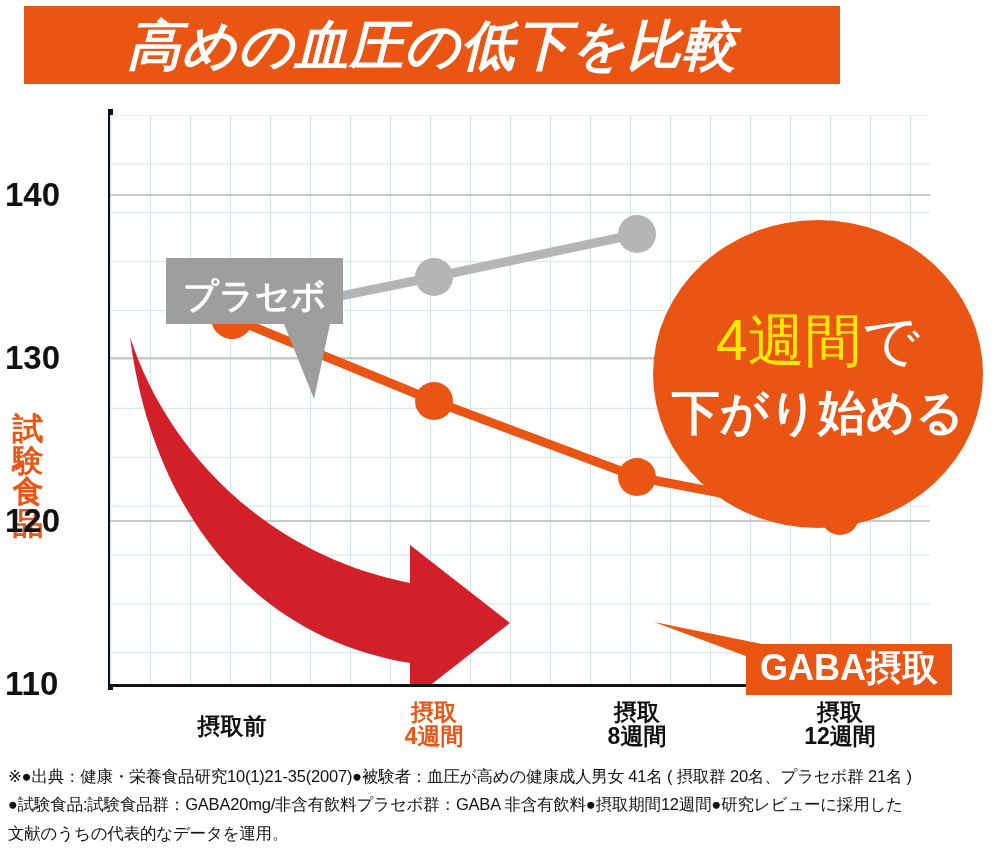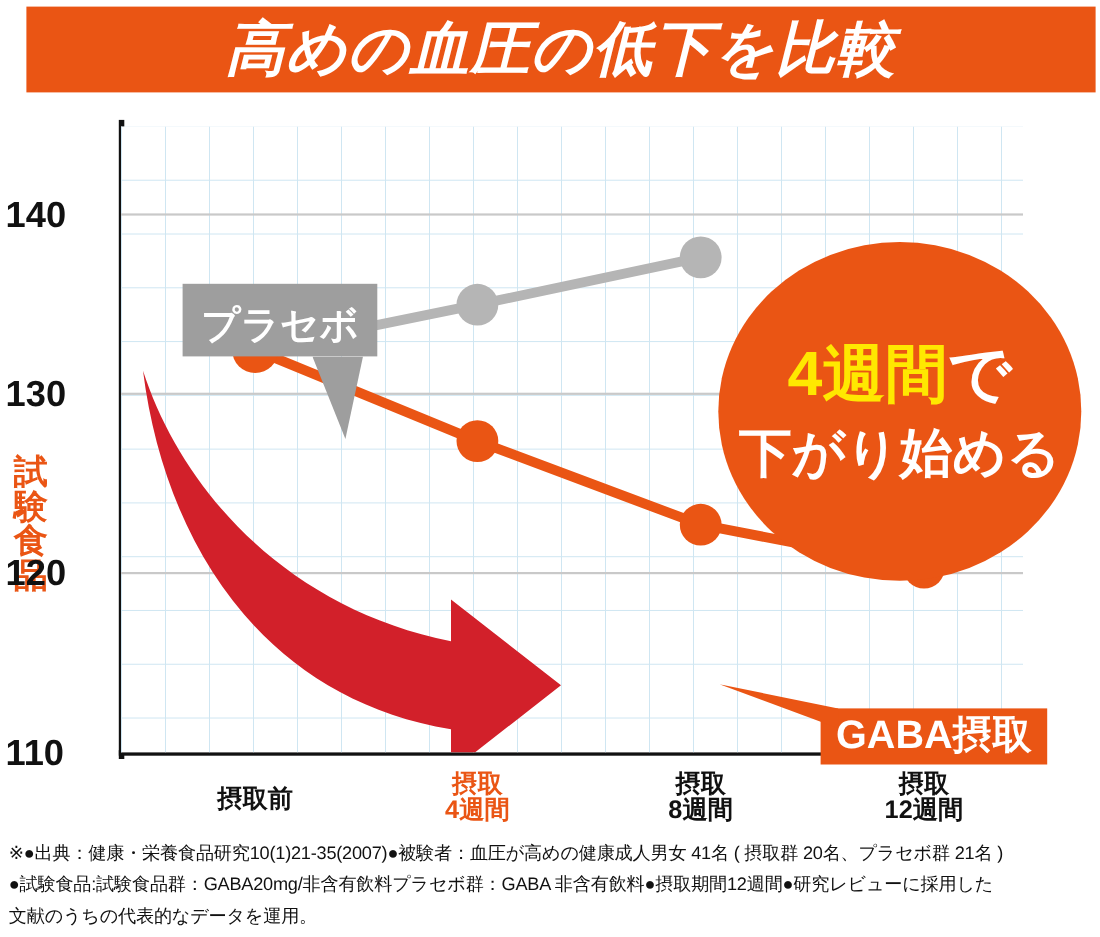--- a/index.html
+++ b/index.html
@@ -9,21 +9,21 @@
     background: #ffffff;
     font-family: "Liberation Sans", "DejaVu Sans", sans-serif;
     overflow: hidden;
   }
   #root { position: relative; width: 1000px; height: 852px; background: #fff; }
 
   
   .title-banner {
     position: absolute;
     left: 24px; top: 6px;
-    width: 972px; height: 78px;
+    width: 816px; height: 78px;
     background: #EA5514;
     display: flex; align-items: center; justify-content: center;
   }
   .title-text {
     color: #ffffff;
     font-size: 54px;
     font-weight: bold;
     font-style: italic;
     letter-spacing: 1px;
     line-height: 1;
@@ -122,21 +122,21 @@
     position: absolute;
     left: 653px; top: 125px;
     width: 330px; height: 308px;
     background: #EA5514;
     border-radius: 50%;
     display: flex; flex-direction: column;
     align-items: center; justify-content: center;
     text-align: center;
     line-height: 1;
   }
-  .badge-l1 { font-size: 57px; font-weight: bold; white-space: nowrap; margin-bottom: 20px; }
+  .badge-l1 { font-size: 57px; font-weight: normal; white-space: nowrap; margin-bottom: 20px; }
   .badge-l1 .hl { color: #FFE800; }
   .badge-l1 .wh { color: #ffffff; }
   .badge-l2 { font-size: 48px; font-weight: bold; color: #ffffff; white-space: nowrap; }
 
   
   .footnotes {
     position: absolute; left: 8px; top: 762px; width: 990px;
   }
   .fn {
     font-size: 16.5px;

